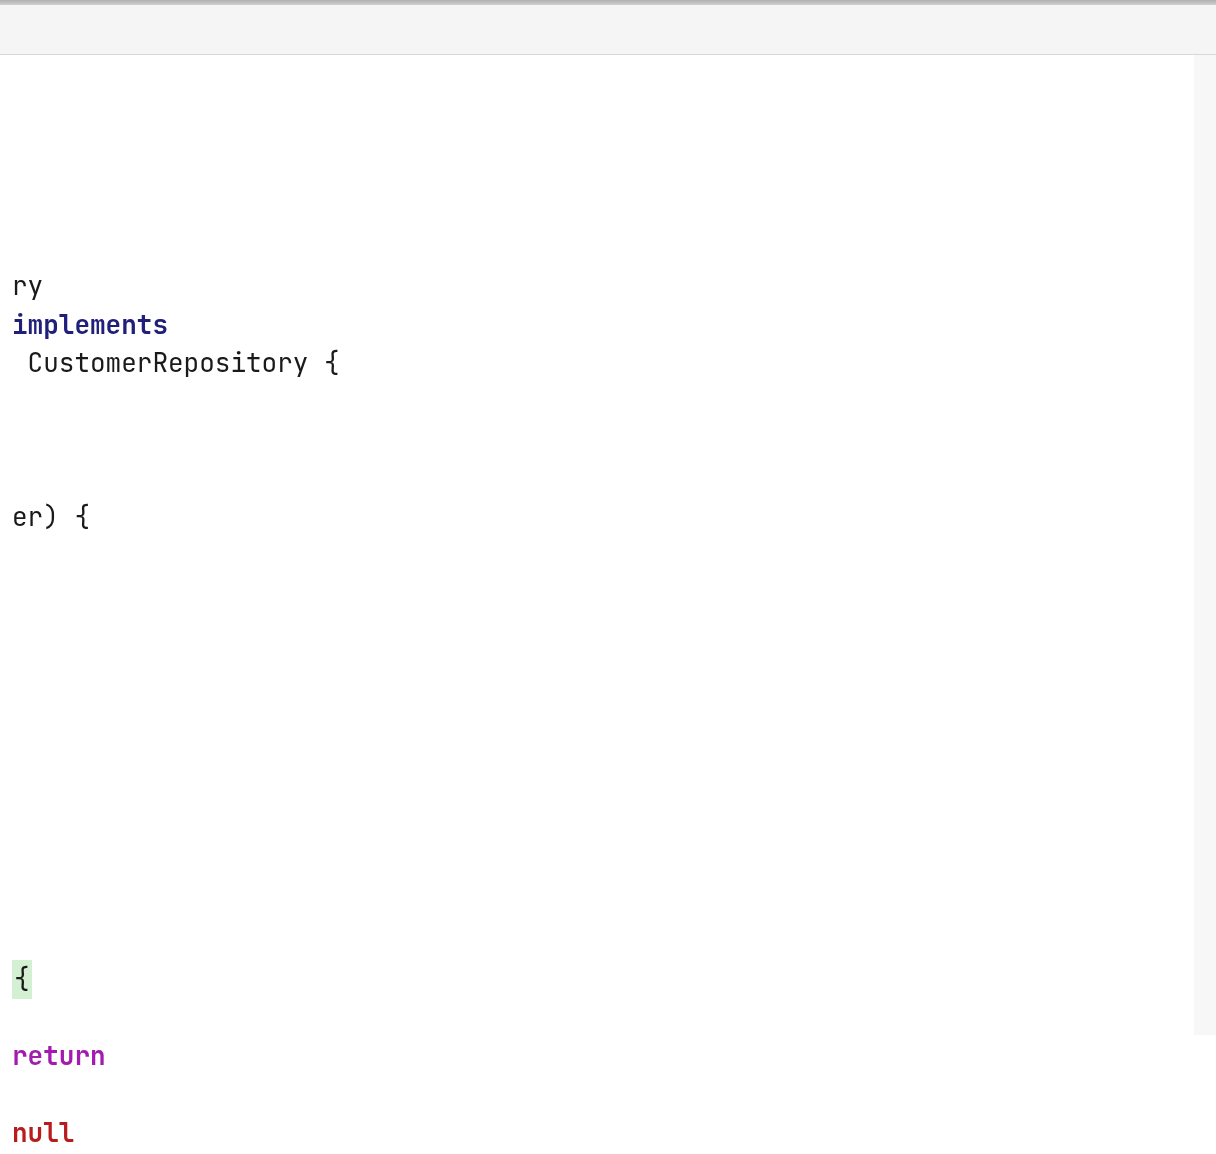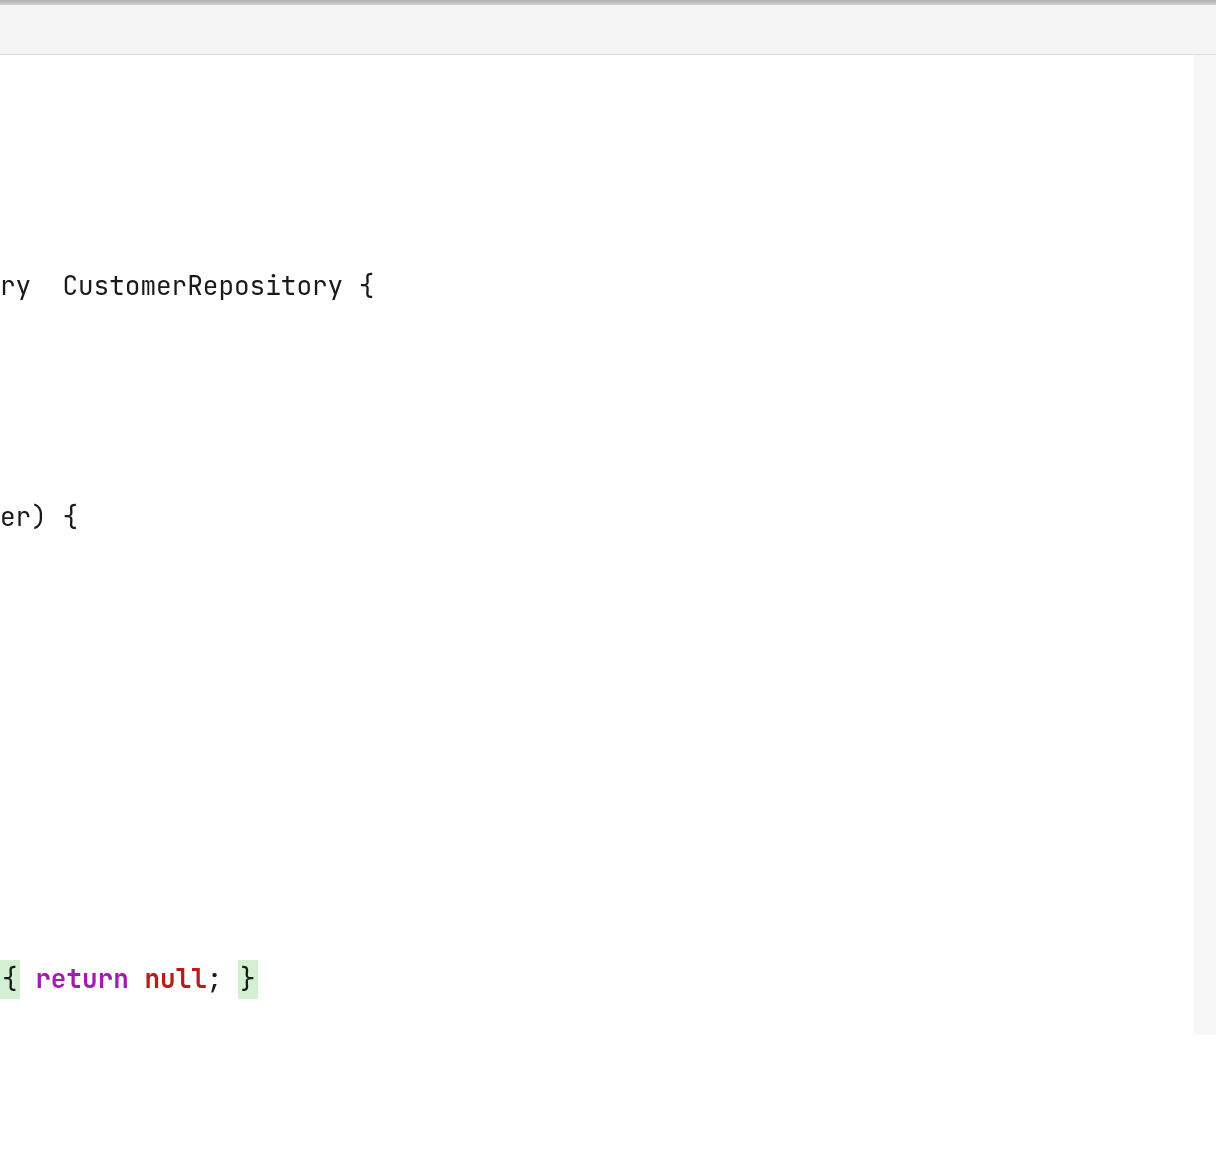--- a/index.html
+++ b/index.html
@@ -18,23 +18,24 @@
     .editor {
       width: 100%;
       font-size: 26px;
       line-height: 38.5px;
       padding-top: 135px;
       white-space: pre;
       color: #1a1a1a;
     }
     .code-line {
       height: 38.5px;
-      padding-left: 0;
+      padding-left: 12px;
       display: flex;
       align-items: flex-start;
+      flex-direction: column;
     }
     .kw { color: #20207a; font-weight: 700; }
     .plain { color: #1a1a1a; }
     .comment { color: #9a9a9a; font-style: italic; }
     .hl-brace { background: #d3f0d3; padding: 0 2px; }
     .kw-return { color: #a21caf; font-weight: 700; }
     .null-lit { color: #b91c1c; font-weight: 700; }
     .semi { color: #1a1a1a; }
     .scrollbar-right {
       position: absolute;
@@ -45,21 +46,21 @@
       background: #f7f7f7;
     }
   </style>
 </head>
 <body>
 
 <div class="top-bar"></div>
 <div class="header-strip"></div>
 
 <div class="editor">
-  <div class="code-line"><span class="plain">ry </span><span class="plain"> CustomerRepository {</span></div>
+  <div class="code-line"><span class="plain">ry </span><span class="kw">implements</span><span class="plain"> CustomerRepository {</span></div>
   <div class="code-line"></div>
   <div class="code-line"><span class="plain">er) {</span></div>
   <div class="code-line"></div>
   <div class="code-line"></div>
   <div class="code-line"></div>
   <div class="code-line"><span class="hl-brace">{</span><span class="plain"> </span><span class="kw-return">return</span><span class="plain"> </span><span class="null-lit">null</span><span class="semi">;</span><span class="plain"> </span><span class="hl-brace">}</span></div>
   
   
   
   

